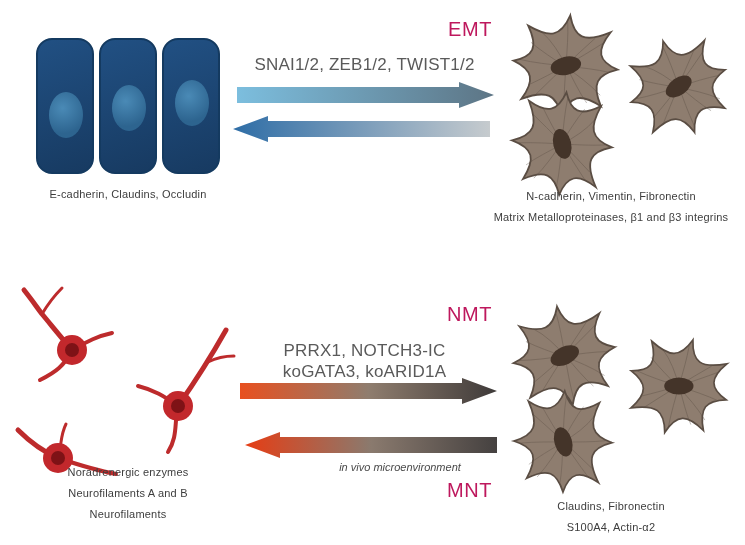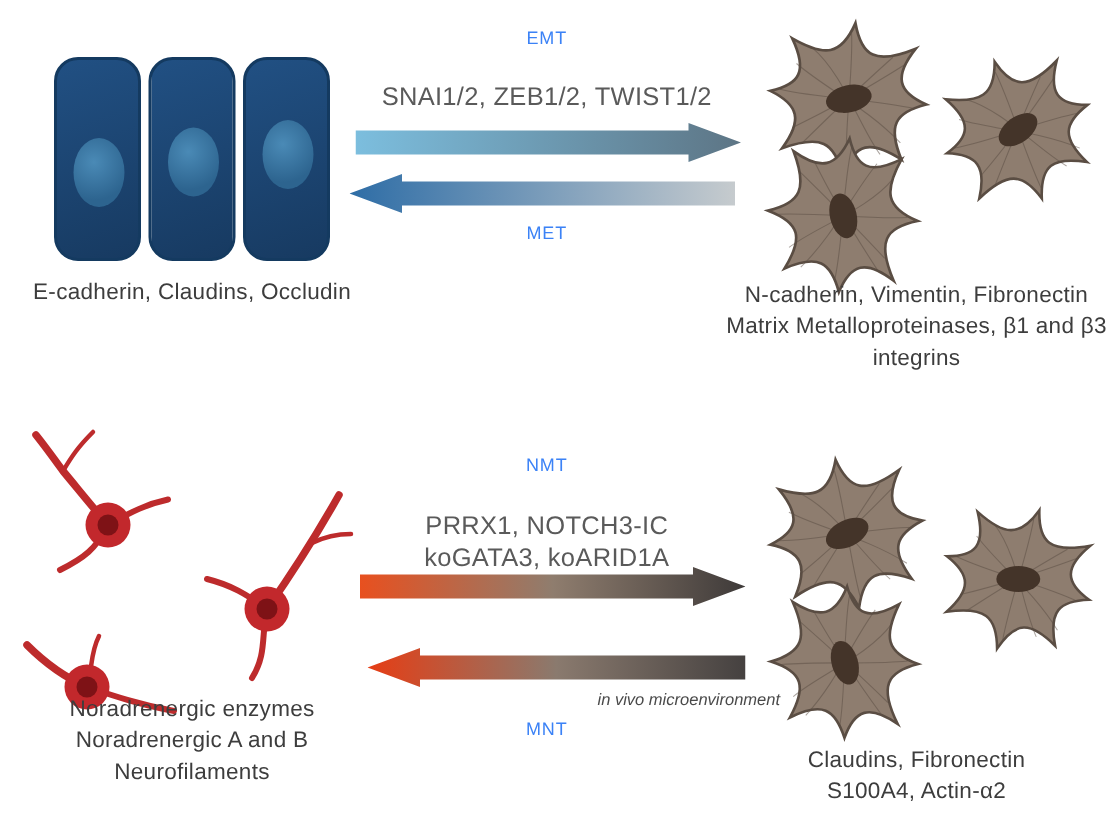--- a/index.html
+++ b/index.html
@@ -2,23 +2,23 @@
 <html><head>
 <meta charset="utf-8">
 <style>
   html,body{margin:0;padding:0;background:#fff;}
   #canvas{
     position:relative;width:745px;height:545px;background:#ffffff;
     font-family:"Liberation Sans", sans-serif;overflow:hidden;
   }
   .abs{position:absolute;}
   .center{text-align:center;}
-  .stage-title{font-size:12px;color:#3b82f6;letter-spacing:.6px;}
+  .stage-title{font-size:20px;color:#be185d;letter-spacing:.6px;text-align:right;}
   .factors{font-size:17px;color:#5a5a5a;letter-spacing:.2px;}
-  .marker-label{font-size:15px;color:#3d3d3d;line-height:21px;letter-spacing:.2px;}
+  .marker-label{font-size:11px;color:#3d3d3d;line-height:21px;letter-spacing:.2px;}
   .condition{font-size:11px;color:#4a4a4a;font-style:italic;}
   
   .epi-cell{
     position:absolute;width:58px;height:136px;border-radius:16px;
     background:linear-gradient(160deg,#215083,#173a61);
     border:2px solid #143a60;box-sizing:border-box;
   }
   .epi-nucleus{
     position:absolute;width:34px;height:46px;border-radius:50%;
     background:radial-gradient(circle at 40% 35%,#4a8ab6,#2d648f 70%);
@@ -77,21 +77,20 @@
   <svg class="abs" style="left:233px;top:116px;" width="257" height="26">
     <defs>
       <linearGradient id="g-met" x1="0" y1="0" x2="1" y2="0">
         <stop offset="0" stop-color="#2e6da6"></stop>
         <stop offset="1" stop-color="#c6cbce"></stop>
       </linearGradient>
     </defs>
     <path d="M257,5 L35,5 L35,0 L0,13 L35,26 L35,21 L257,21 Z" fill="url(#g-met)"></path>
   </svg>
 
-  <div class="abs center stage-title" style="left:237px;top:148px;width:255px;">MET</div>
 
   <div class="abs" style="left:492px;top:5px;width:250px;height:178px;">
     <svg class="mes-svg" style="left:14px;top:2px;transform:rotate(6deg);" width="118" height="118" viewBox="-65 -65 130 130">
         <use href="#mes-cell"></use>
       </svg>
     <svg class="mes-svg" style="left:130px;top:26px;transform:rotate(-18deg);" width="112" height="112" viewBox="-65 -65 130 130">
         <use href="#mes-cell"></use>
       </svg>
     <svg class="mes-svg" style="left:12px;top:80px;transform:rotate(95deg);" width="116" height="116" viewBox="-65 -65 130 130">
         <use href="#mes-cell"></use>
@@ -122,21 +121,21 @@
       <circle cx="60" cy="72" r="7" fill="#7e1216"></circle>
       <circle cx="166" cy="128" r="15" fill="#c2282c"></circle>
       <circle cx="166" cy="128" r="7" fill="#7e1216"></circle>
       <circle cx="46" cy="180" r="15" fill="#c2282c"></circle>
       <circle cx="46" cy="180" r="7" fill="#7e1216"></circle>
     </g>
   </svg>
 
   <div class="abs center marker-label" style="left:18px;top:462px;width:220px;">
     <div>Noradrenergic enzymes</div>
-    <div>Noradrenergic A and B</div>
+    <div>Neurofilaments A and B</div>
     <div>Neurofilaments</div>
   </div>
 
   <div class="abs center stage-title" style="left:237px;top:303px;width:255px;">NMT</div>
   <div class="abs center factors" style="left:237px;top:341px;width:255px;">PRRX1, NOTCH3-IC</div>
   <div class="abs center factors" style="left:237px;top:362px;width:255px;">koGATA3, koARID1A</div>
 
   <svg class="abs" style="left:240px;top:378px;" width="257" height="26">
     <defs>
       <linearGradient id="g-nmt" x1="0" y1="0" x2="1" y2="0">
@@ -152,21 +151,21 @@
     <defs>
       <linearGradient id="g-mnt" x1="0" y1="0" x2="1" y2="0">
         <stop offset="0" stop-color="#e63d14"></stop>
         <stop offset="0.5" stop-color="#8a7a6e"></stop>
         <stop offset="1" stop-color="#454140"></stop>
       </linearGradient>
     </defs>
     <path d="M252,5 L35,5 L35,0 L0,13 L35,26 L35,21 L252,21 Z" fill="url(#g-mnt)"></path>
   </svg>
 
-  <div class="abs center condition" style="left:280px;top:461px;width:240px;text-align:right;">in vivo microenvironment</div>
+  <div class="abs center condition" style="left:280px;top:461px;width:240px;">in vivo microenvironment</div>
 
   <div class="abs center stage-title" style="left:237px;top:479px;width:255px;">MNT</div>
 
   <div class="abs" style="left:492px;top:298px;width:250px;height:180px;">
     <svg class="mes-svg" style="left:14px;top:0px;transform:rotate(-8deg);" width="116" height="116" viewBox="-65 -65 130 130">
         <use href="#mes-cell"></use>
       </svg>
     <svg class="mes-svg" style="left:130px;top:32px;transform:rotate(18deg);" width="112" height="112" viewBox="-65 -65 130 130">
         <use href="#mes-cell"></use>
       </svg>

